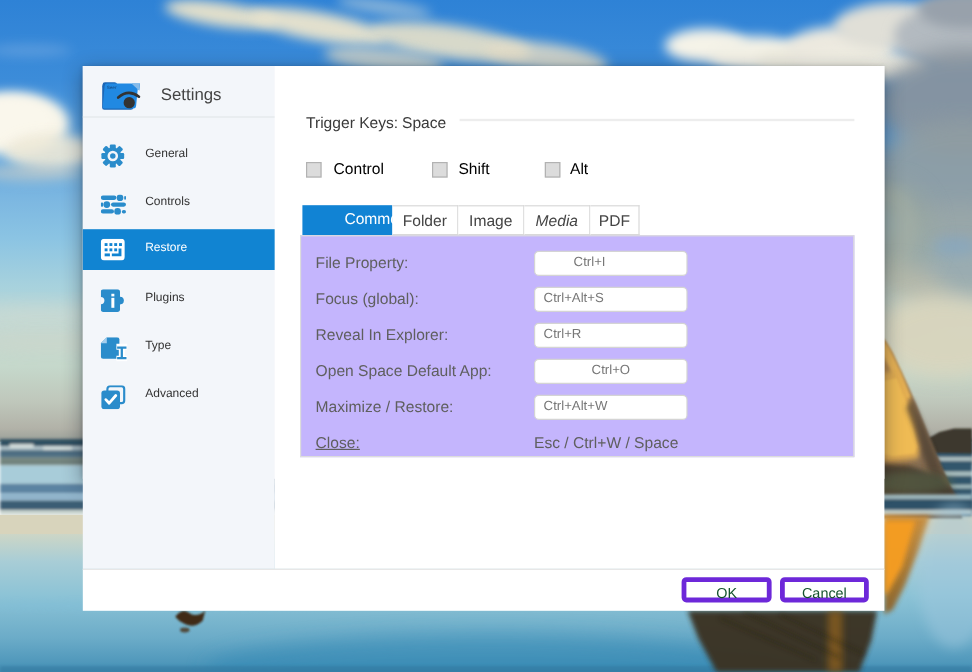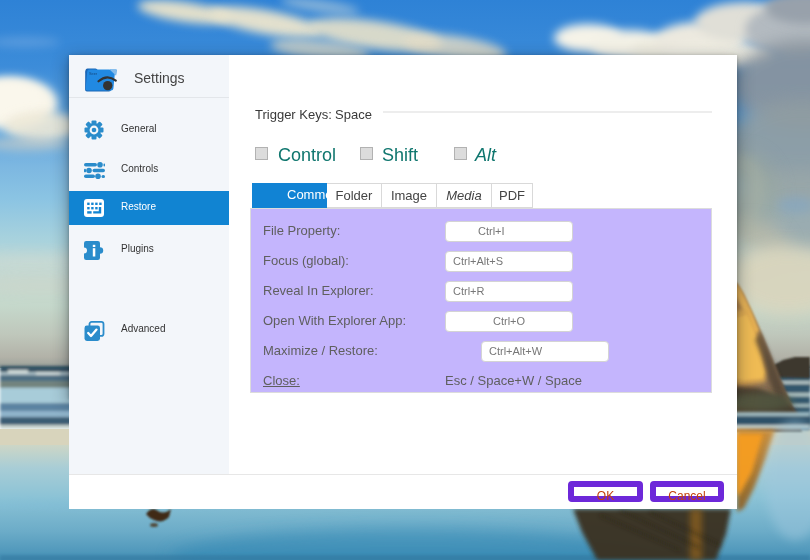--- a/index.html
+++ b/index.html
@@ -9,28 +9,28 @@
   .dlg { position:absolute; left:69px; top:55px; width:668px; height:344px; background:#fff;
          box-shadow:0 5px 16px rgba(15,25,35,.45), 0 1px 4px rgba(0,0,0,.25); }
   .side { position:absolute; left:0; top:0; width:160px; height:419px; background:#f3f6fa; }
   .hdr { position:absolute; left:0; top:0; width:160px; height:43px; border-bottom:1px solid #e3e6ea; }
   .hdr .txt { position:absolute; left:65px; top:15px; font-size:14px; color:#444; }
   .item { position:absolute; left:0; width:160px; height:40px; }
   .item .txt { position:absolute; left:52px; top:13px; font-size:10px; color:#333; }
   .item.sel { top:136px; height:34px; background:#1184d2; }
   .item.sel .txt { color:#fff; top:10px; }
   .icon { position:absolute; left:15px; }
-  .content { position:absolute; left:160px; top:12px; width:508px; height:419px; background:#fff; }
+  .content { position:absolute; left:160px; top:0; width:508px; height:419px; background:#fff; }
   .footer { position:absolute; left:0; top:419px; width:668px; height:35px; background:#fff; border-top:1px solid #e7e7e7; }
-  .btn { position:absolute; top:6px; height:21px; border:6px solid #6d28d9; border-radius:4px;
-         background:#fff; color:#c2410c; font-size:12px; text-align:center; line-height:19px; }
+  .btn { position:absolute; top:6px; height:21px; border:4px solid #6d28d9; border-radius:4px;
+         background:#fff; color:#14532d; font-size:12px; text-align:center; line-height:19px; }
   .tk { position:absolute; top:40px; font-size:13px; color:#3a3a3a; }
   .tkline { position:absolute; left:154px; top:44px; width:329px; height:2px; background:#ededed; }
   .cb { position:absolute; top:80px; width:13px; height:13px; background:#dcdcdc; border:1px solid #b2b2b2; }
-  .cblab { position:absolute; top:78px; font-size:18px; color:#0f766e; }
+  .cblab { position:absolute; top:78px; font-size:13px; color:#000000; }
   .tabs { position:absolute; left:23px; top:116px; height:25px; }
   .tab { position:absolute; top:0; height:25px; background:#fff; border:1px solid #d9d9d9; border-left:none;
          font-size:13px; color:#444; text-align:center; line-height:24px; }
   .tab.act { background:#1183d4; color:#fff; border:none; }
   .panel { position:absolute; left:21px; top:141px; width:462px; height:185px; border:1px solid #dcdcdc; background:#c4b5fd; }
   .row { position:absolute; left:12px; font-size:13px; color:#5f5f5f; }
   .inp { position:absolute; left:194px; width:128px; height:21px; border:1px solid #d4d4d4; border-radius:4px;
          font-size:11px; color:#777; line-height:19px; padding-left:7px; background:#fff; }
 </style>
 </head>
@@ -259,20 +259,29 @@
       <svg class="icon" style="top:11px;" width="20" height="19" viewBox="0 0 20 19">
         <rect x="0" y="0" width="16" height="19" rx="2.2" fill="#2a8ccb"></rect>
         <circle cx="16" cy="9.5" r="3.2" fill="#2a8ccb"></circle>
         <circle cx="0" cy="9.5" r="3" fill="#f3f6fa"></circle>
         <rect x="8.8" y="7.2" width="2.5" height="8.3" fill="#fff"></rect>
         <rect x="8.8" y="3.8" width="2.5" height="2.2" fill="#fff"></rect>
       </svg>
       <div class="txt">Plugins</div>
     </div>
 
+    <div class="item" style="top:215px;">
+      <svg class="icon" style="top:11px;" width="23" height="20" viewBox="0 0 23 20">
+        <path d="M5,0 L13.5,0 q2,0 2,2 L15.5,16 q0,2 -2,2 L2,18 q-2,0 -2,-2 L0,5 Z" fill="#2a8ccb"></path>
+        <path d="M5,0 L5,5 L0,5 Z" fill="#a6cfee"></path>
+        <path d="M13,8 L22,8 M17.5,8 L17.5,18 M13,18 L22,18" stroke="#fff" stroke-width="5" fill="none"></path>
+        <path d="M13.6,8.6 L21.4,8.6 M17.5,8.6 L17.5,17.4 M13.6,17.4 L21.4,17.4" stroke="#2a8ccb" stroke-width="1.9" fill="none"></path>
+      </svg>
+      <div class="txt">Type</div>
+    </div>
 
     <div class="item" style="top:255px;">
       <svg class="icon" style="top:11px;" width="21" height="20" viewBox="0 0 21 20">
         <rect x="5.5" y="0.9" width="14" height="14" rx="2.2" fill="none" stroke="#2a8ccb" stroke-width="1.8"></rect>
         <rect x="0.5" y="4.5" width="15.5" height="15.5" rx="2.4" fill="#2a8ccb"></rect>
         <path d="M4.2,12 L7,15 L12.5,8.6" stroke="#fff" stroke-width="2.3" fill="none" stroke-linecap="round" stroke-linejoin="round"></path>
       </svg>
       <div class="txt">Advanced</div>
     </div>
   </div>
@@ -280,43 +289,43 @@
   <div class="content">
     <div class="tk" style="left:26px;">Trigger Keys:</div>
     <div class="tk" style="left:106px;">Space</div>
     <div class="tkline"></div>
 
     <div class="cb" style="left:26px;"></div>
     <div class="cblab" style="left:49px;">Control</div>
     <div class="cb" style="left:131px;"></div>
     <div class="cblab" style="left:153px;">Shift</div>
     <div class="cb" style="left:225px;"></div>
-    <div class="cblab" style="left:246px;font-style:italic;">Alt</div>
+    <div class="cblab" style="left:246px;">Alt</div>
 
     <div class="tabs">
       <div class="tab act" style="left:0; width:75px;padding-left:35px;">Common</div>
       <div class="tab" style="left:75px; width:55px;">Folder</div>
       <div class="tab" style="left:130px; width:55px;">Image</div>
       <div class="tab" style="left:185px; width:55px;font-style:italic;">Media</div>
       <div class="tab" style="left:240px; width:41px;">PDF</div>
     </div>
 
     <div class="panel">
       <div class="row" style="top:14px;">File Property:</div>
       <div class="inp" style="top:12px;padding-left:32px;">Ctrl+I</div>
       <div class="row" style="top:44px;">Focus (global):</div>
       <div class="inp" style="top:42px;">Ctrl+Alt+S</div>
       <div class="row" style="top:74px;">Reveal In Explorer:</div>
       <div class="inp" style="top:72px;">Ctrl+R</div>
-      <div class="row" style="top:104px;">Open With Explorer App:</div>
+      <div class="row" style="top:104px;">Open Space Default App:</div>
       <div class="inp" style="top:102px;padding-left:47px;">Ctrl+O</div>
       <div class="row" style="top:134px;">Maximize / Restore:</div>
-      <div class="inp" style="top:132px;margin-left:36px;">Ctrl+Alt+W</div>
+      <div class="inp" style="top:132px;">Ctrl+Alt+W</div>
       <div class="row" style="top:164px;text-decoration:underline;">Close:</div>
-      <div class="row" style="left:194px; top:164px;">Esc / Space+W / Space</div>
+      <div class="row" style="left:194px; top:164px;">Esc / Ctrl+W / Space</div>
     </div>
   </div>
 
   <div class="footer">
     <div class="btn" style="left:499px; width:75px;">OK</div>
     <div class="btn" style="left:581px; width:74px;">Cancel</div>
   </div>
 </div>
 </div>
 

